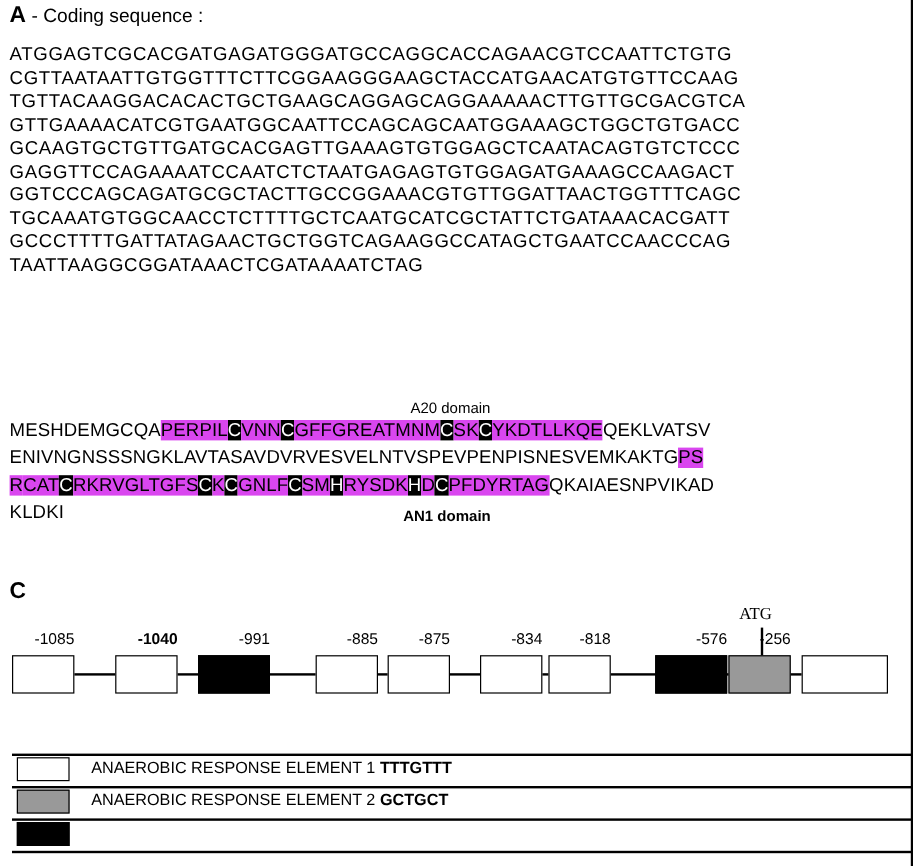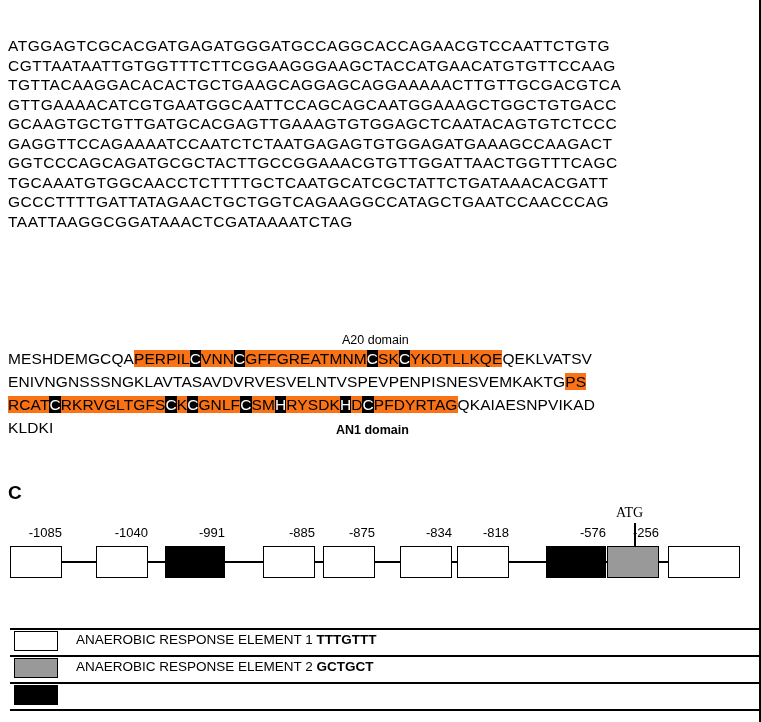--- a/index.html
+++ b/index.html
@@ -74,21 +74,21 @@
     position: absolute;
     left: 8px;
     top: 347px;
     width: 720px;
     font-size: 15.5px;
     line-height: 23px;
     letter-spacing: 0.1px;
     white-space: pre;
   }
   .prot-line { height: 23px; white-space: pre; }
-  .hl { background: #f97316; }
+  .hl { background: #d946ef; }
   .inv {
     background: #000000;
     color: #ffffff;
     padding: 0 0px;
   }
   
   .panel-c-head {
     position: absolute;
     left: 8px;
     top: 482px;
@@ -180,35 +180,39 @@
     width: 755px;
     height: 1.6px;
     background: #000;
   }
 </style>
 </head>
 <body>
 
 <div class="figure">
 
+  <div class="panel-a-head">
+    <span class="panel-label">A</span>
+    <span>- Coding sequence :</span>
+  </div>
   <div class="dna-block" id="dna-block"><div class="dna-line">ATGGAGTCGCACGATGAGATGGGATGCCAGGCACCAGAACGTCCAATTCTGTG</div><div class="dna-line">CGTTAATAATTGTGGTTTCTTCGGAAGGGAAGCTACCATGAACATGTGTTCCAAG</div><div class="dna-line">TGTTACAAGGACACACTGCTGAAGCAGGAGCAGGAAAAACTTGTTGCGACGTCA</div><div class="dna-line">GTTGAAAACATCGTGAATGGCAATTCCAGCAGCAATGGAAAGCTGGCTGTGACC</div><div class="dna-line">GCAAGTGCTGTTGATGCACGAGTTGAAAGTGTGGAGCTCAATACAGTGTCTCCC</div><div class="dna-line">GAGGTTCCAGAAAATCCAATCTCTAATGAGAGTGTGGAGATGAAAGCCAAGACT</div><div class="dna-line">GGTCCCAGCAGATGCGCTACTTGCCGGAAACGTGTTGGATTAACTGGTTTCAGC</div><div class="dna-line">TGCAAATGTGGCAACCTCTTTTGCTCAATGCATCGCTATTCTGATAAACACGATT</div><div class="dna-line">GCCCTTTTGATTATAGAACTGCTGGTCAGAAGGCCATAGCTGAATCCAACCCAG</div><div class="dna-line">TAATTAAGGCGGATAAACTCGATAAAATCTAG</div></div>
 
   <div class="domain-a20">A20 domain</div>
   <div class="prot-block" id="prot-block"><div class="prot-line"><span>MESHDEMGCQA</span><span class="hl">PERPIL</span><span class="inv">C</span><span class="hl">VNN</span><span class="inv">C</span><span class="hl">GFFGREATMNM</span><span class="inv">C</span><span class="hl">SK</span><span class="inv">C</span><span class="hl">YKDTLLKQE</span><span>QEKLVATSV</span></div><div class="prot-line"><span>ENIVNGNSSSNGKLAVTASAVDVRVESVELNTVSPEVPENPISNESVEMKAKTG</span><span class="hl">PS</span></div><div class="prot-line"><span class="hl">R</span><span class="hl">CAT</span><span class="inv">C</span><span class="hl">RKRVGLTGFS</span><span class="inv">C</span><span class="hl">K</span><span class="inv">C</span><span class="hl">GNLF</span><span class="inv">C</span><span class="hl">SM</span><span class="inv">H</span><span class="hl">RYSDK</span><span class="inv">H</span><span class="hl">D</span><span class="inv">C</span><span class="hl">PFDYRTAG</span><span>QKAIAESNPVIKAD</span></div><div class="prot-line"><span>KLDKI</span></div></div>
   <div class="domain-an1">AN1 domain</div>
 
   <div class="panel-c-head">C</div>
   <div class="promoter" id="promoter">
     <div class="backbone"></div>
     <div class="atg-tick"></div>
     <div class="atg-label">ATG</div>
   <div class="box white" style="left: 10px; width: 52px;"></div>
       <div class="pos-label" style="left: 10px; width: 52px;">-1085</div>
       <div class="box white" style="left: 96px; width: 52px;"></div>
-      <div class="pos-label" style="left: 96px; width: 52px;">-1040</div>
+      <div class="pos-label" style="left: 96px; width: 52px; font-weight: bold;">-1040</div>
       <div class="box black" style="left: 165px; width: 60px;"></div>
       <div class="pos-label" style="left: 165px; width: 60px;">-991</div>
       <div class="box white" style="left: 263px; width: 52px;"></div>
       <div class="pos-label" style="left: 263px; width: 52px;">-885</div>
       <div class="box white" style="left: 323px; width: 52px;"></div>
       <div class="pos-label" style="left: 323px; width: 52px;">-875</div>
       <div class="box white" style="left: 400px; width: 52px;"></div>
       <div class="pos-label" style="left: 400px; width: 52px;">-834</div>
       <div class="box white" style="left: 457px; width: 52px;"></div>
       <div class="pos-label" style="left: 457px; width: 52px;">-818</div>

